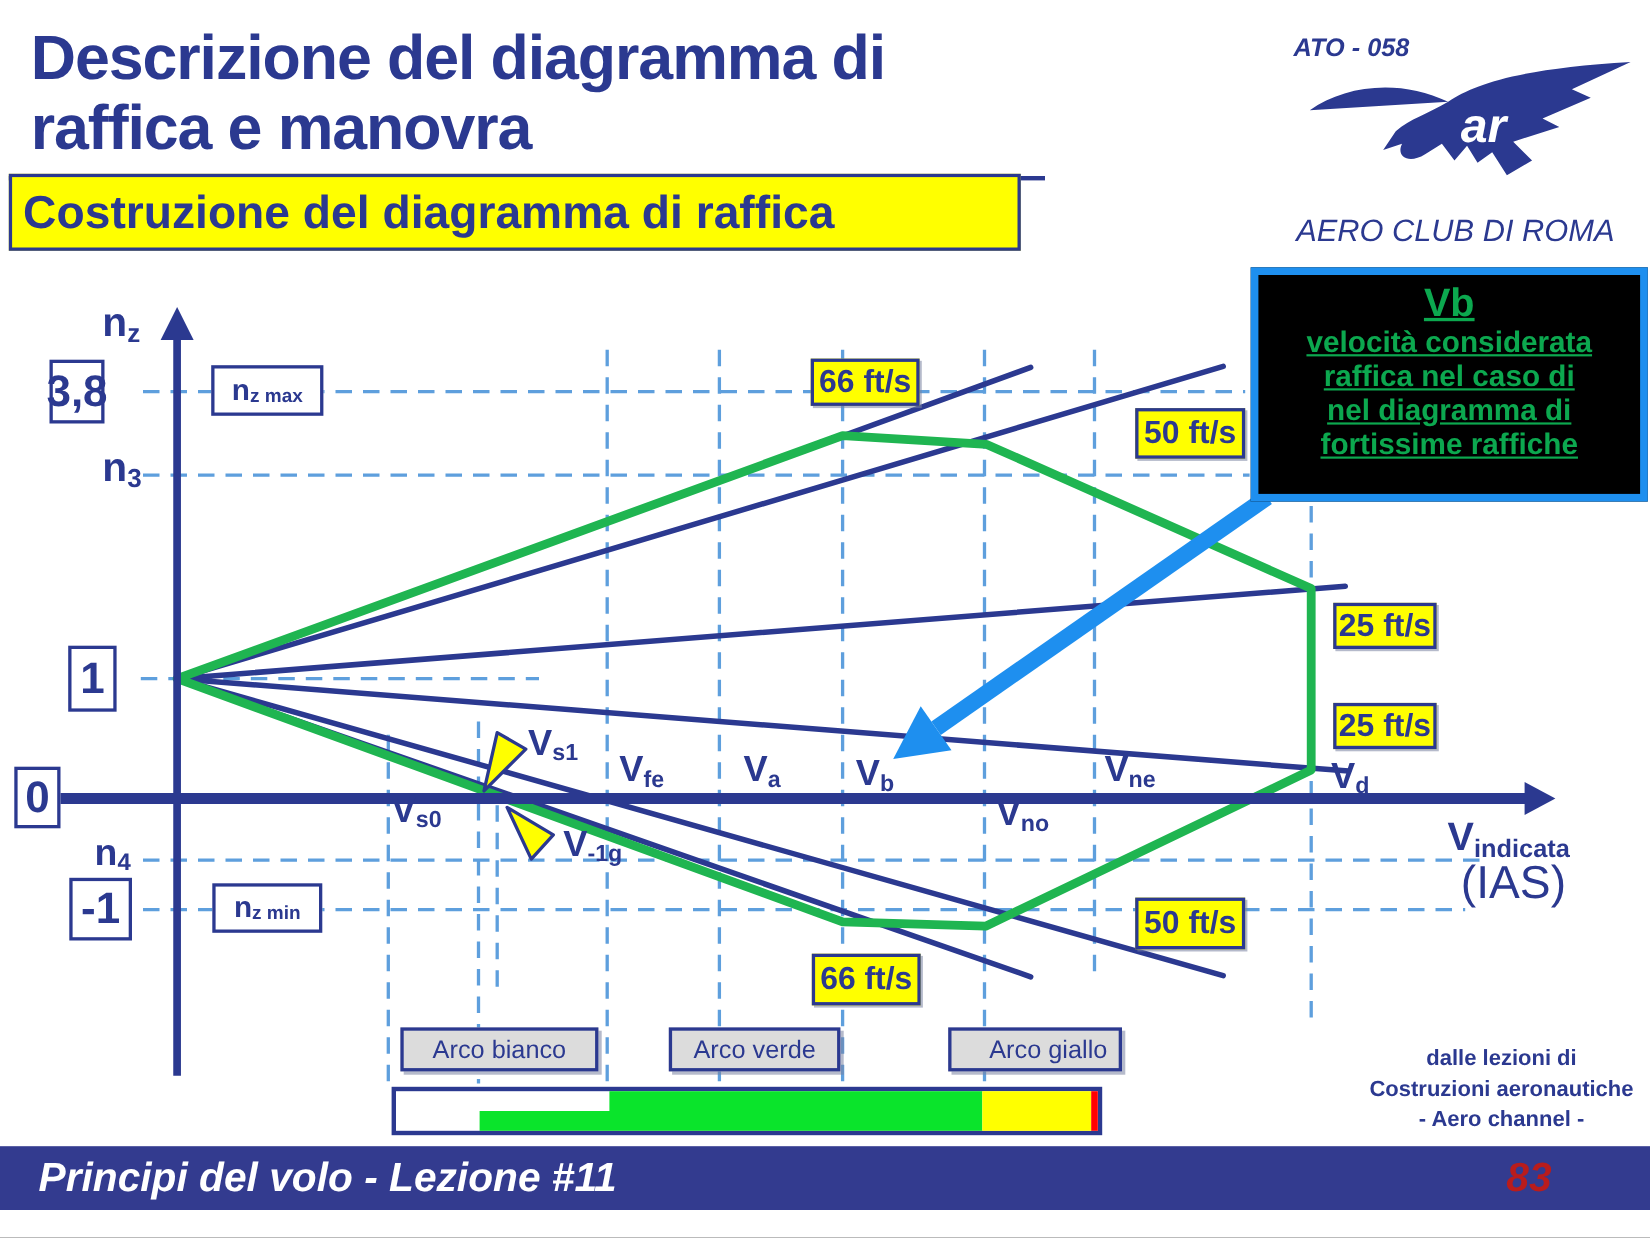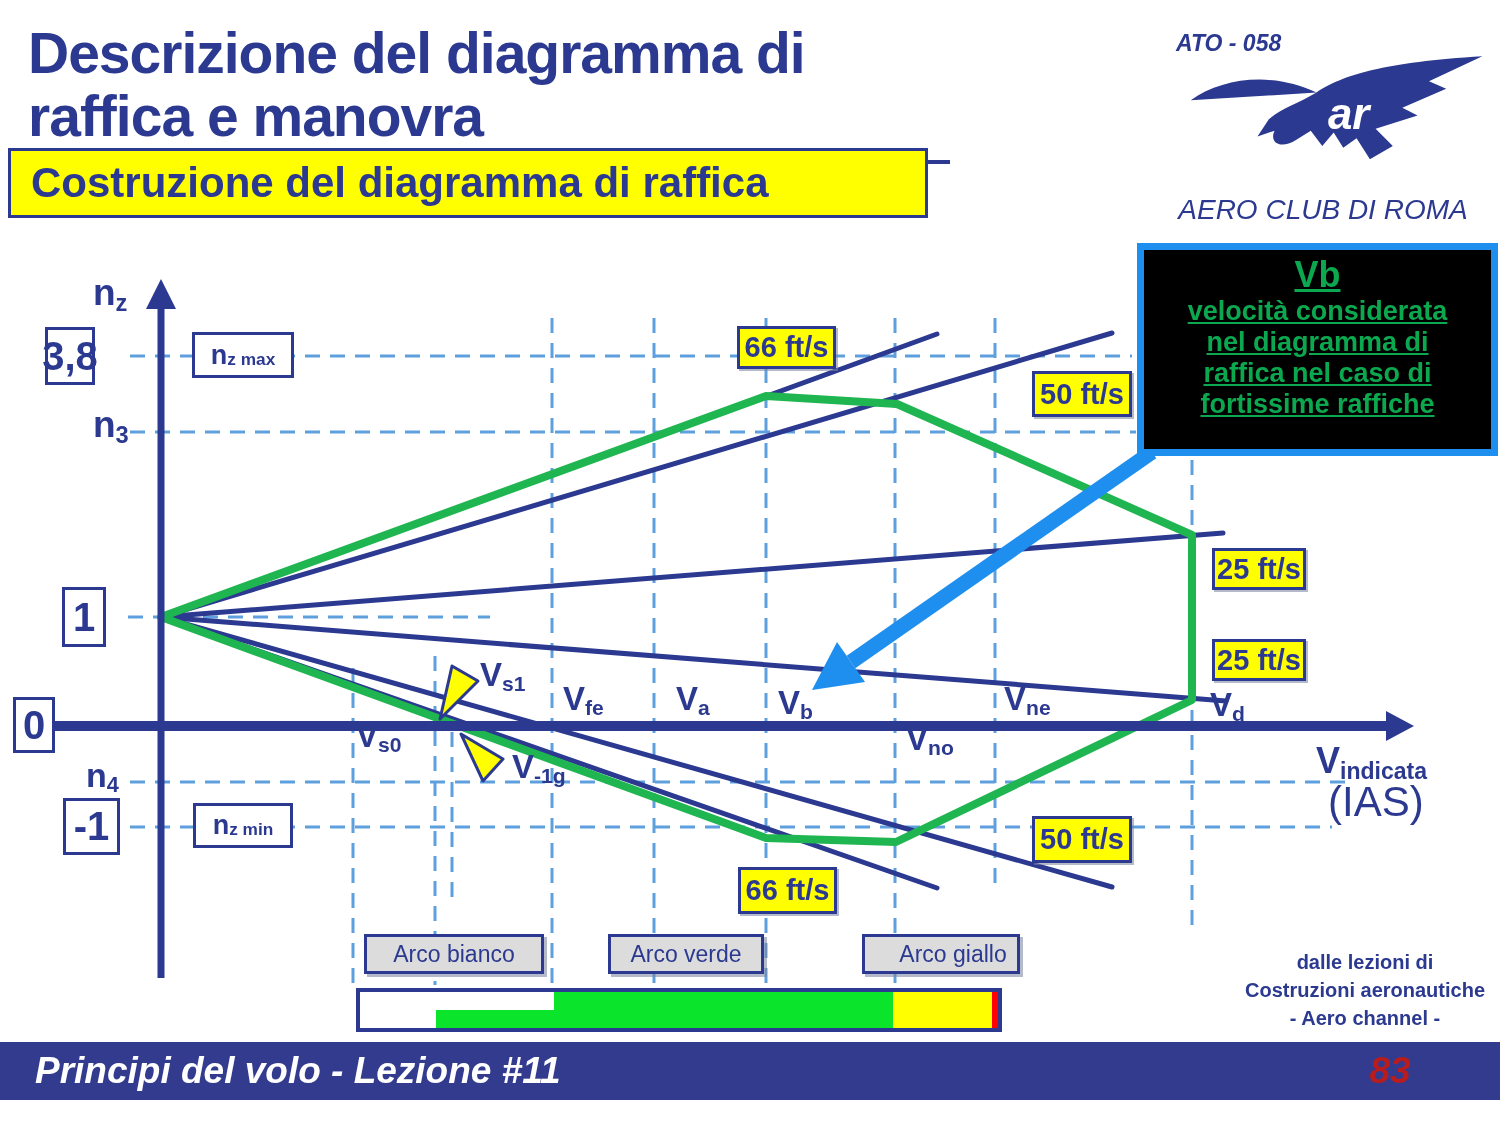--- a/index.html
+++ b/index.html
@@ -12,22 +12,22 @@
     --footer:#333B8F;
   }
   html,body{margin:0;padding:0;background:#888;}
   .slide{position:relative;width:1500px;height:1125px;background:#fff;overflow:hidden;
          font-family:"Liberation Sans",sans-serif;color:var(--blue);}
   .abs{position:absolute;}
   svg.layer{position:absolute;left:0;top:0;}
   
   .title{left:28px;top:22px;width:1100px;font-size:57px;font-weight:bold;line-height:63px;letter-spacing:-1px;}
   .banner-topline{left:8px;top:160px;width:942px;height:4px;background:var(--blue);}
-  .banner{left:8px;top:148px;width:920px;height:70px;background:var(--yellow);border:3px solid var(--blue);
-          display:flex;align-items:center;padding-left:20px;font-size:42px;font-weight:bold;box-sizing:border-box;}
+  .banner{left:8px;top:158px;width:920px;height:70px;background:var(--yellow);border:3px solid var(--blue);
+          display:flex;align-items:center;padding-left:10px;font-size:42px;font-weight:bold;box-sizing:border-box;}
   
   .ato{left:1176px;top:30px;font-size:23px;font-weight:bold;font-style:italic;}
   .club{left:1158px;top:182px;width:330px;text-align:center;font-size:28px;font-weight:normal;font-style:italic;letter-spacing:0px;margin-top:12px;}
   
   .callout{left:1137px;top:243px;width:361px;height:213px;background:#000;border:7px solid var(--bright);
            box-sizing:border-box;text-align:center;color:var(--cgreen);padding-top:4px;}
   .callout .t{font-size:36px;font-weight:bold;text-decoration:underline;}
   .callout .l{font-size:27px;font-weight:bold;text-decoration:underline;line-height:31px;}
   
   .vbox{border:3px solid var(--blue);background:#fff;display:flex;align-items:center;justify-content:center;
@@ -117,22 +117,22 @@
       L256,30 L274,38 L228,58 L244,66 L200,80 L218,98 L194,112 L180,90
       L166,100 L156,84 L144,98 L132,82 L116,92 C100,102 88,94 94,82
       L76,88 L88,70 C102,58 118,54 138,42 Z"></path>
     <text x="150" y="80" font-size="46" font-style="italic" font-weight="bold" fill="#ffffff" font-family="Liberation Sans, sans-serif">ar</text>
   </svg>
   <div class="abs club">AERO CLUB DI ROMA</div>
 
   <div class="abs callout">
     <div class="t">Vb</div>
     <div class="l">velocità considerata</div>
+    <div class="l">raffica nel caso di</div>
     <div class="l">nel diagramma di</div>
-    <div class="l">raffica nel caso di</div>
     <div class="l">fortissime raffiche</div>
   </div>
 
   <div class="abs vlab" style="left:93px;top:272px;font-size:37px;">
     <span>n</span><span class="sb">z</span>
   </div>
   <div class="abs vbox" style="left:45px;top:327px;width:50px;height:58px;font-size:40px;">
     <span>3,8</span>
   </div>
   <div class="abs vbox" style="left:192px;top:332px;width:102px;height:46px;font-size:27px;">

